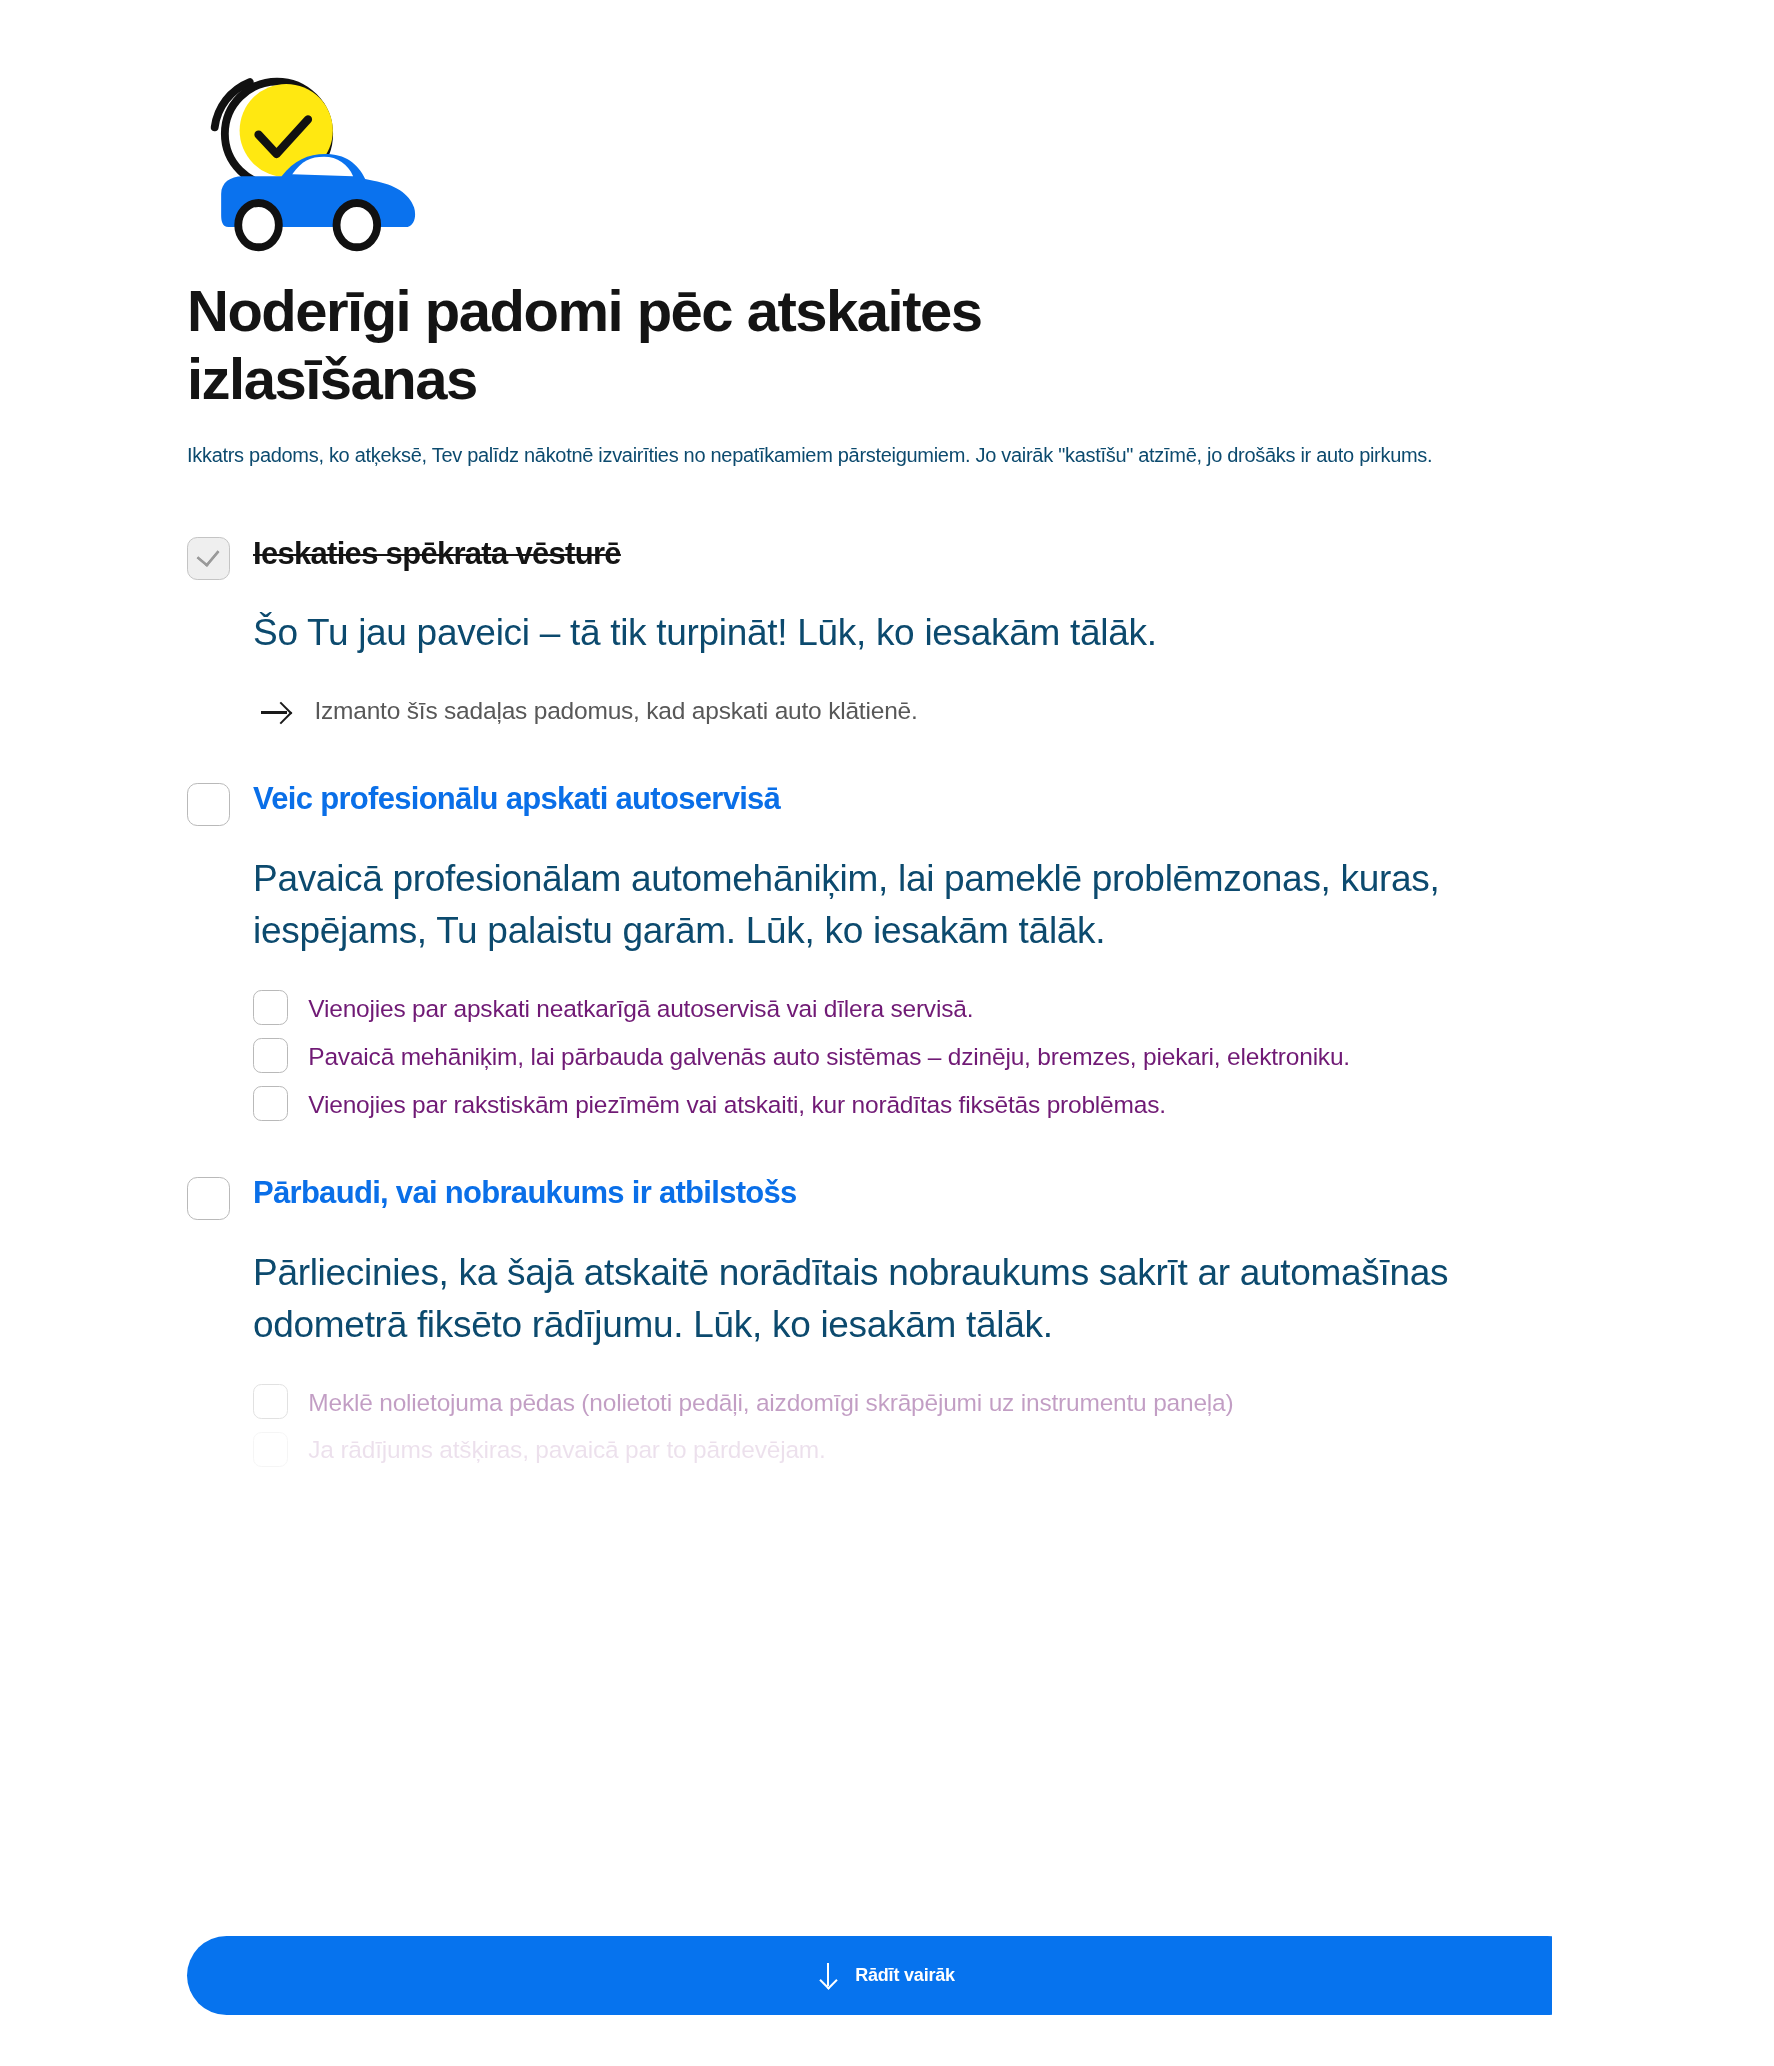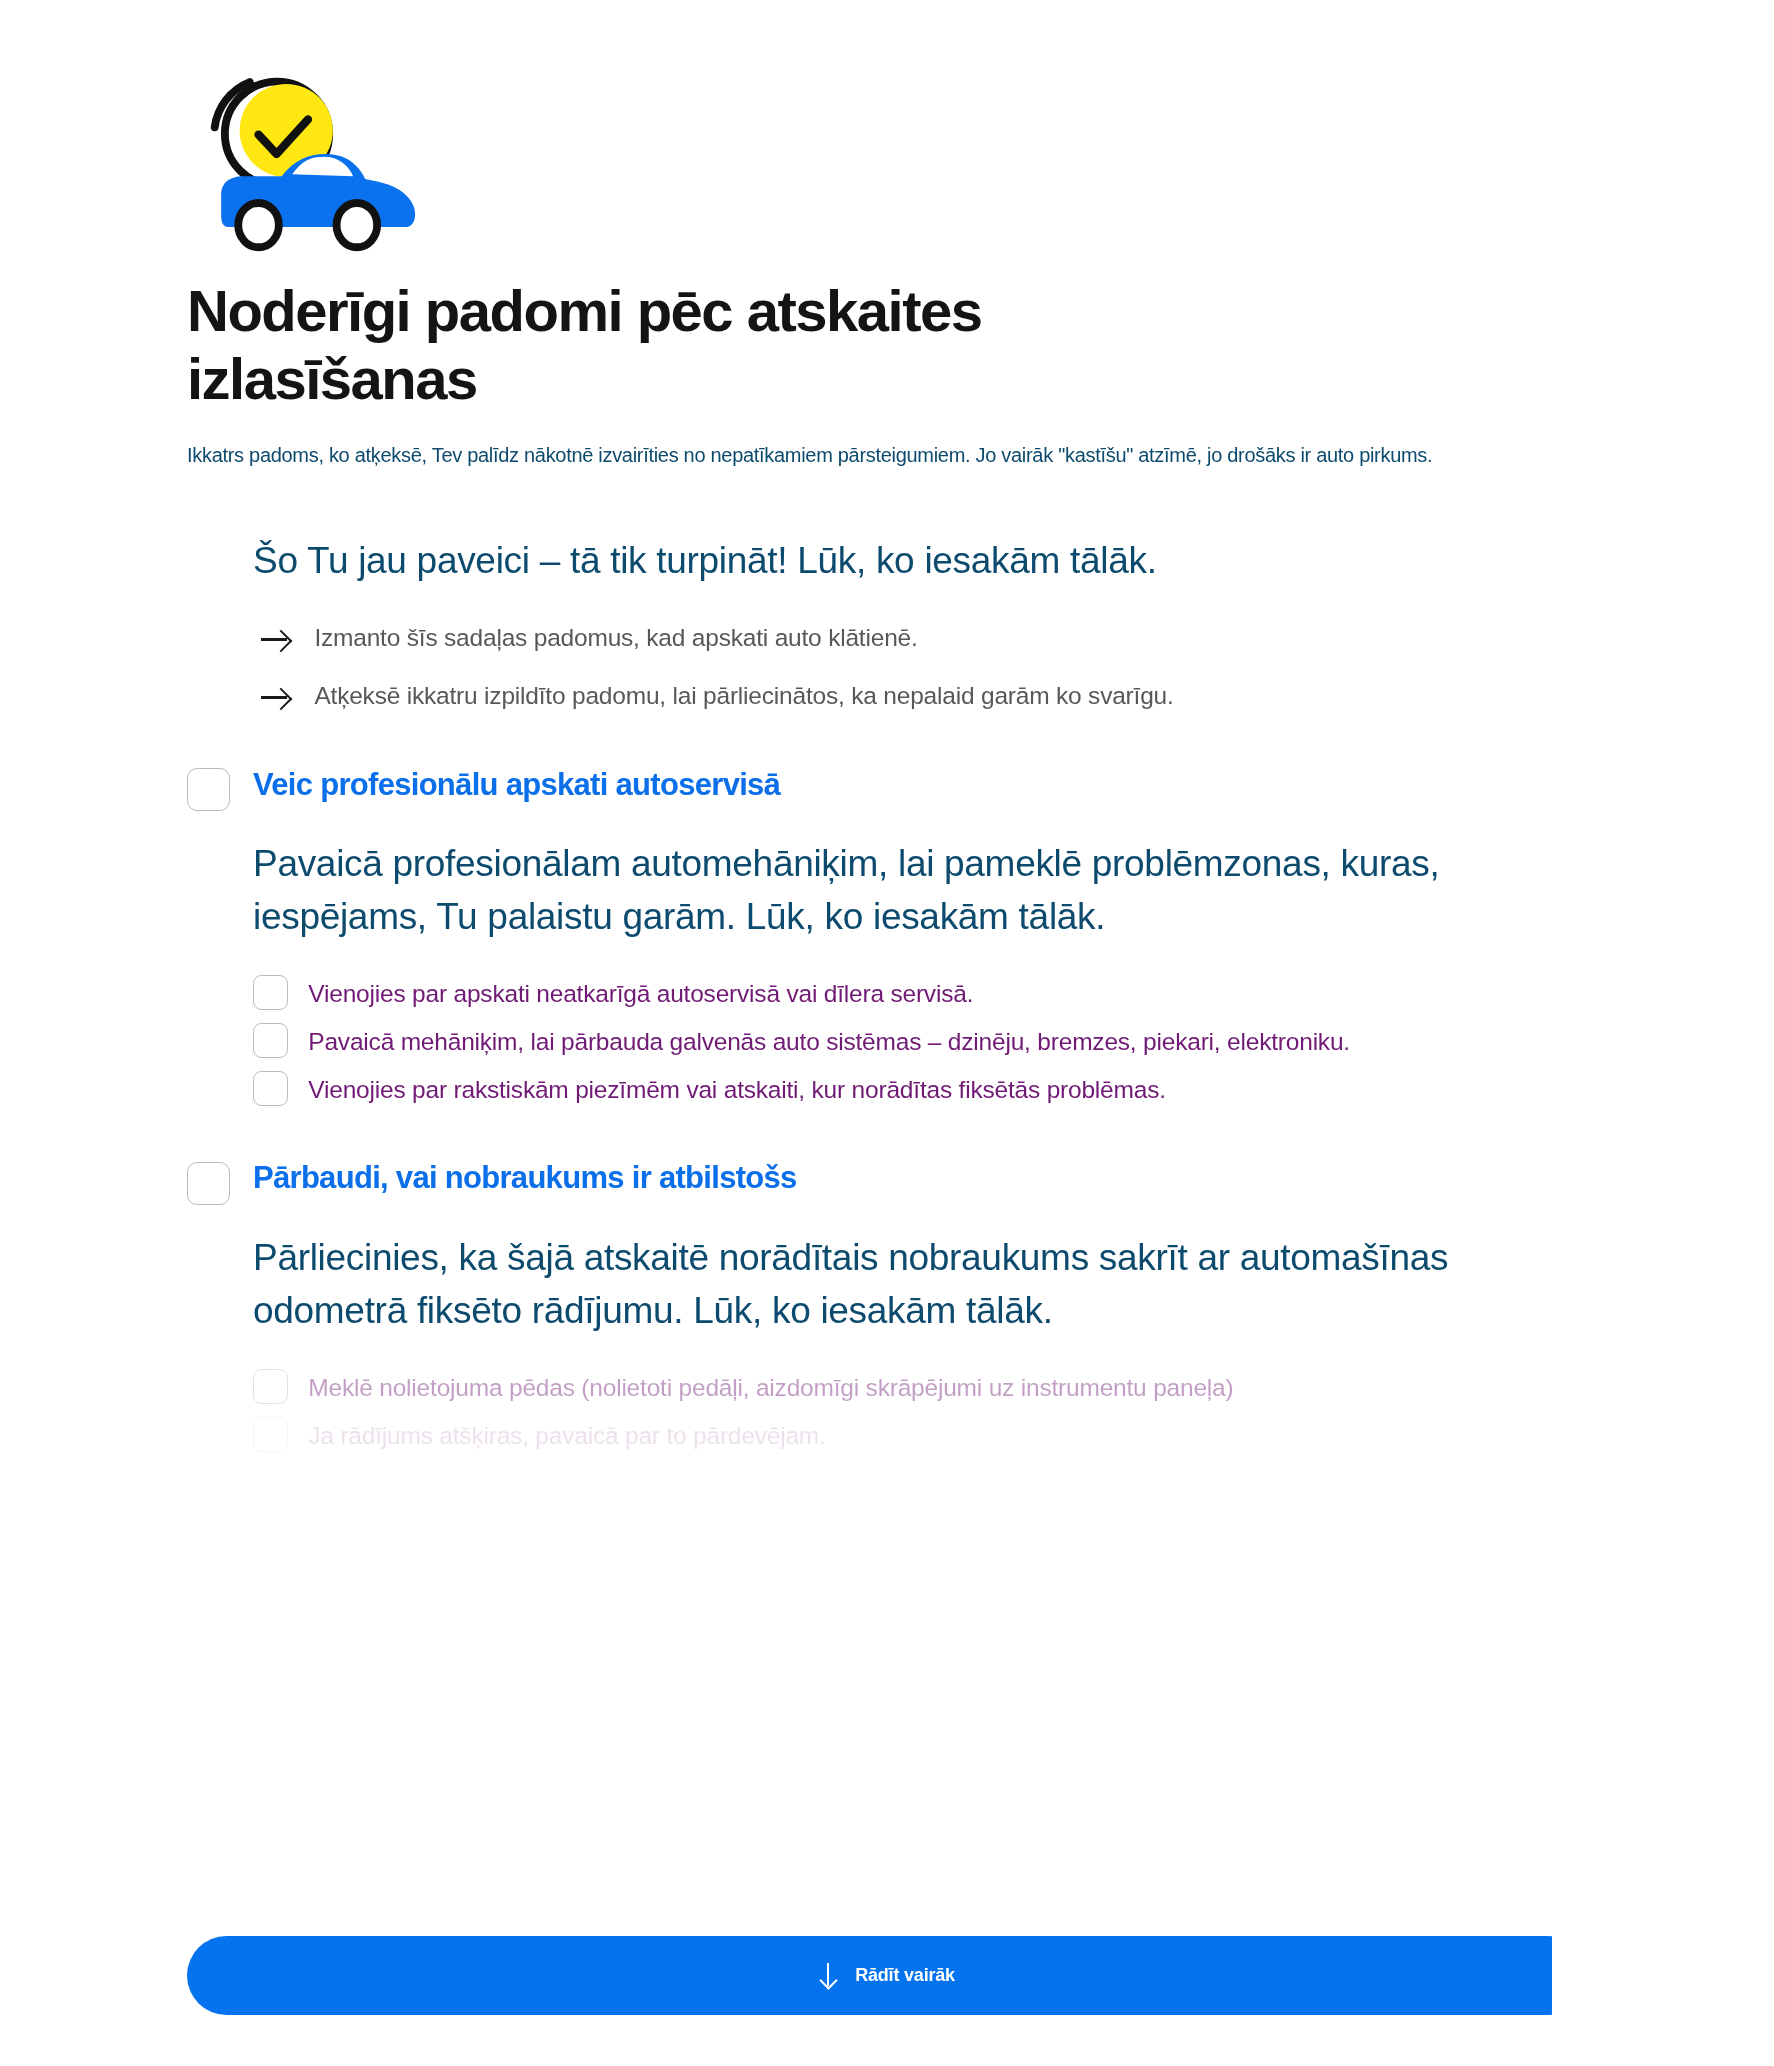--- a/index.html
+++ b/index.html
@@ -262,33 +262,35 @@
   </div>
 
   <div class="content">
 
     <h1 class="page-title">Noderīgi padomi pēc atskaites izlasīšanas</h1>
     <p class="page-subtitle">Ikkatrs padoms, ko atķeksē, Tev palīdz nākotnē izvairīties no nepatīkamiem pārsteigumiem. Jo vairāk "kastīšu" atzīmē, jo drošāks ir auto pirkums.</p>
 
     <div class="sections">
 
       <div class="section">
+        <div class="section-head">
+          <div class="cb cb-lg checked">
+            <span class="tick"></span>
+          </div>
+          <div class="section-title done">Ieskaties spēkrata vēsturē</div>
+        </div>
         <div class="section-body">
           <p class="section-desc">Šo Tu jau paveici – tā tik turpināt! Lūk, ko iesakām tālāk.</p>
           <div class="tips">
 
             <div class="tip-row">
               <span class="arrow-icon"></span>
               <span class="tip-text">Izmanto šīs sadaļas padomus, kad apskati auto klātienē.</span>
             </div>
 
-            <div class="tip-row">
-              <span class="arrow-icon"></span>
-              <span class="tip-text">Atķeksē ikkatru izpildīto padomu, lai pārliecinātos, ka nepalaid garām ko svarīgu.</span>
-            </div>
 
           </div>
         </div>
       </div>
 
       <div class="section">
         <div class="section-head">
           <div class="cb cb-lg"></div>
           <div class="section-title">Veic profesionālu apskati autoservisā</div>
         </div>

